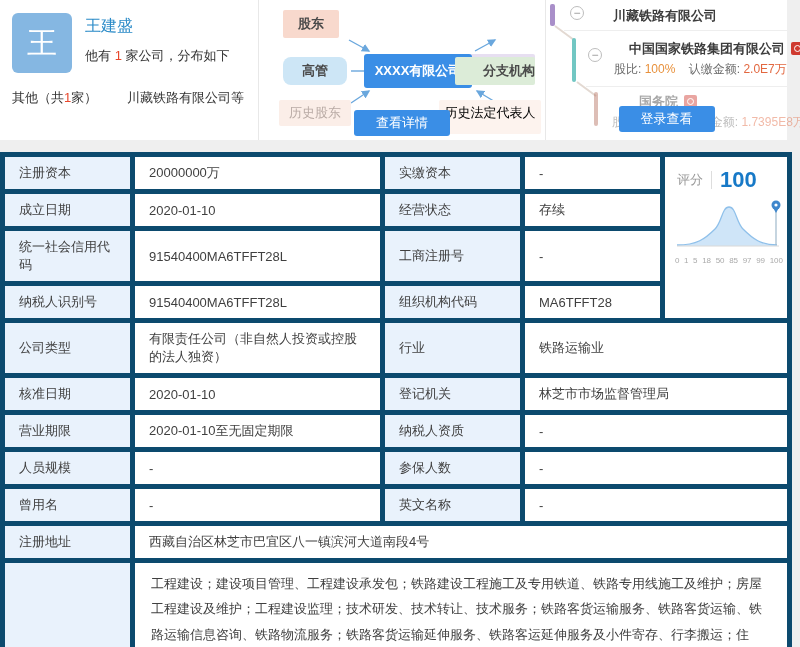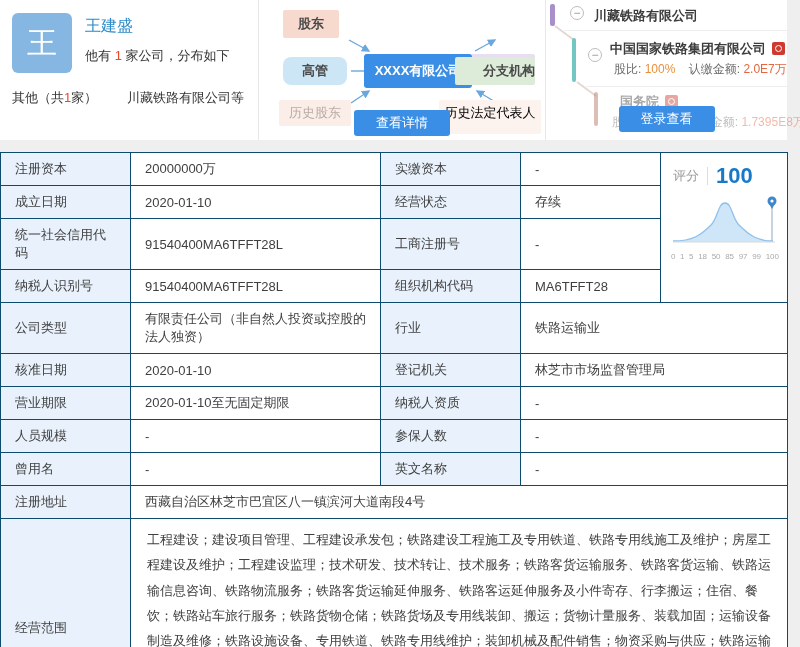--- a/index.html
+++ b/index.html
@@ -34,34 +34,34 @@
   .garrows { position:absolute; left:0; top:0; }
   .btn { position:absolute; left:50%; transform:translateX(-50%); top:110px; background:#3a8ee6; color:#fff; font-size:13px; padding:4px 22px; border-radius:3px; border:none; cursor:pointer; white-space:nowrap; }
 
   
   .tbar { position:absolute; width:5px; border-radius:2px; }
   .bar-purple { left:4px; top:4px; height:22px; background:#a98fc9; }
   .bar-teal   { left:26px; top:38px; height:44px; width:4px; background:#72c7c3; }
   .bar-brown  { left:48px; top:92px; height:34px; width:4px; background:#b5705e; }
   .cmin { position:absolute; width:14px; height:14px; border:1px solid #bdbdbd; border-radius:50%; color:#9a9a9a; }
   .cmin::before { content:"−"; position:absolute; left:0; right:0; top:-2px; text-align:center; font-size:12px; line-height:16px; }
-  .tname { position:absolute; font-size:13px; font-weight:bold; color:#3c3c3c; white-space:nowrap; }
+  .tname { position:absolute; font-size:13px; font-weight:bold; color:#3c3c3c; white-space:nowrap;margin-left:19px; }
   .tline { position:absolute; font-size:12px; white-space:nowrap; }
   .tlab { color:#6b6b6b; }
   .tratio { color:#e8913c; }
   .tamount { color:#e2673f; }
   .rlogo { display:inline-block; width:13px; height:13px; background:#cf3a30; border-radius:2px; position:relative; vertical-align:-2px; margin-left:6px; }
   .rlogo::after { content:""; position:absolute; left:3px; top:3px; right:3px; bottom:3px; border:1.5px solid #fff; border-radius:50%; }
   .tsep { position:absolute; left:18px; right:0; border-top:1px solid #eeeeee; }
   .faded { opacity:.45; }
   .tree-conn { position:absolute; left:0; top:0; }
 
   
   .info { margin-top:12px; border-collapse:collapse; table-layout:fixed; width:787px; background:#fff; }
-  .info td { border:1px solid #0c4a6e; font-size:13px; color:#3f3f3f; padding:7px 14px; vertical-align:middle; word-break:break-all;margin-left:32px; }
+  .info td { border:5px solid #0c4a6e; font-size:13px; color:#3f3f3f; padding:7px 14px; vertical-align:middle; word-break:break-all;margin-left:32px; }
   .info td.lab { background:#e9f2fc; }
   .info td.scope-val { line-height:1.95; padding:8px 16px; }
   .score-cell { vertical-align:top !important; padding:8px 10px !important; }
   .score-head { display:flex; align-items:center; gap:8px; margin:2px 0 2px 2px; }
   .score-label { color:#999; font-size:13px; }
   .score-div { width:1px; height:18px; background:#ddd; }
   .score-value { color:#1779c7; font-size:22px; font-weight:bold; }
   .score-ticks { display:flex; justify-content:space-between; font-size:8px; color:#aaa; width:108px; margin-left:0; }
 </style>
 </head>

